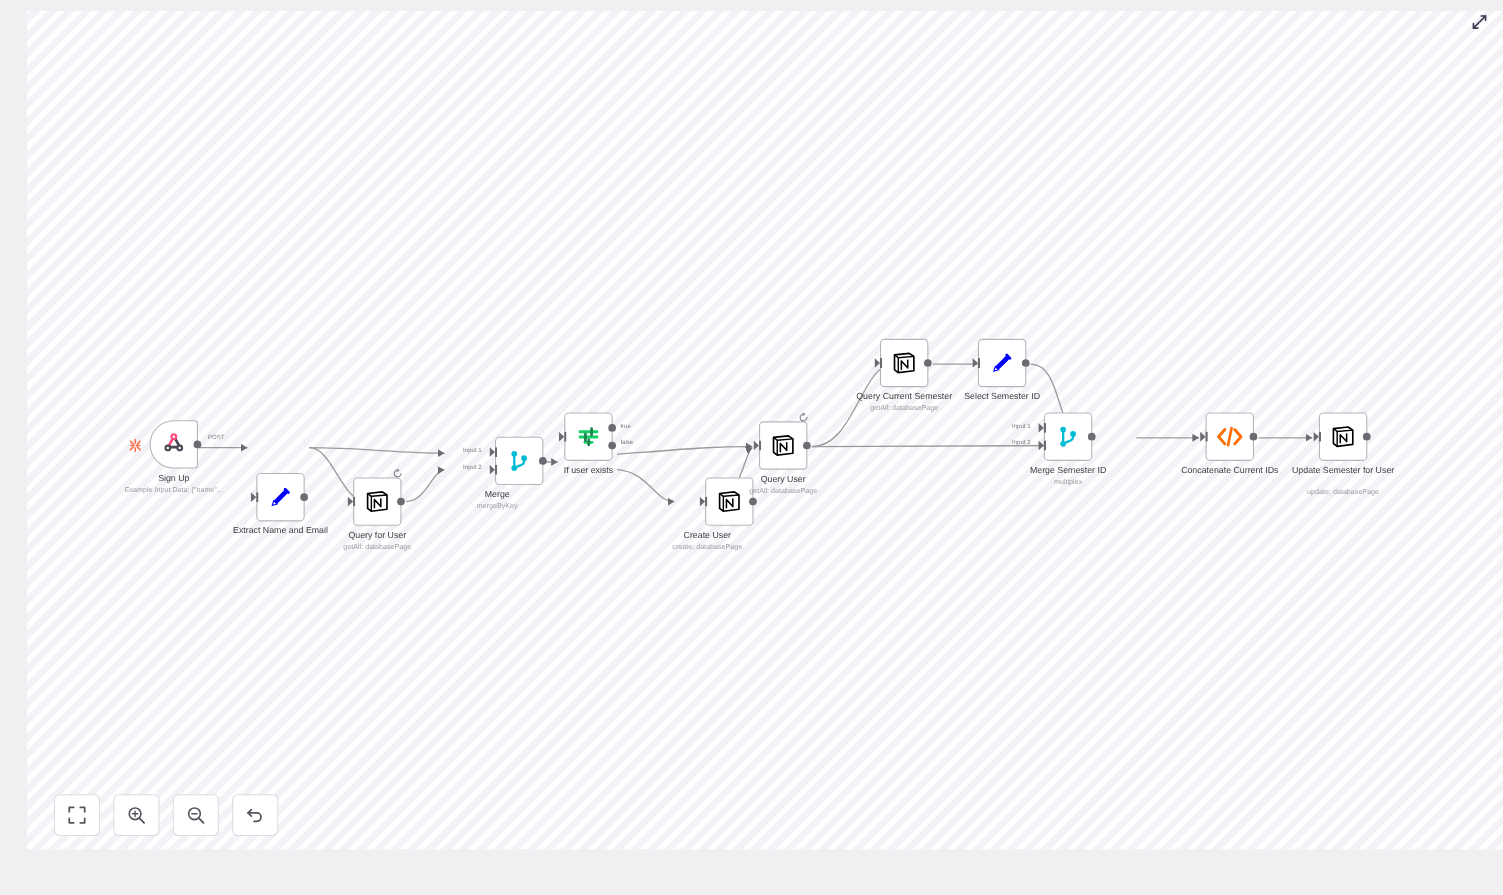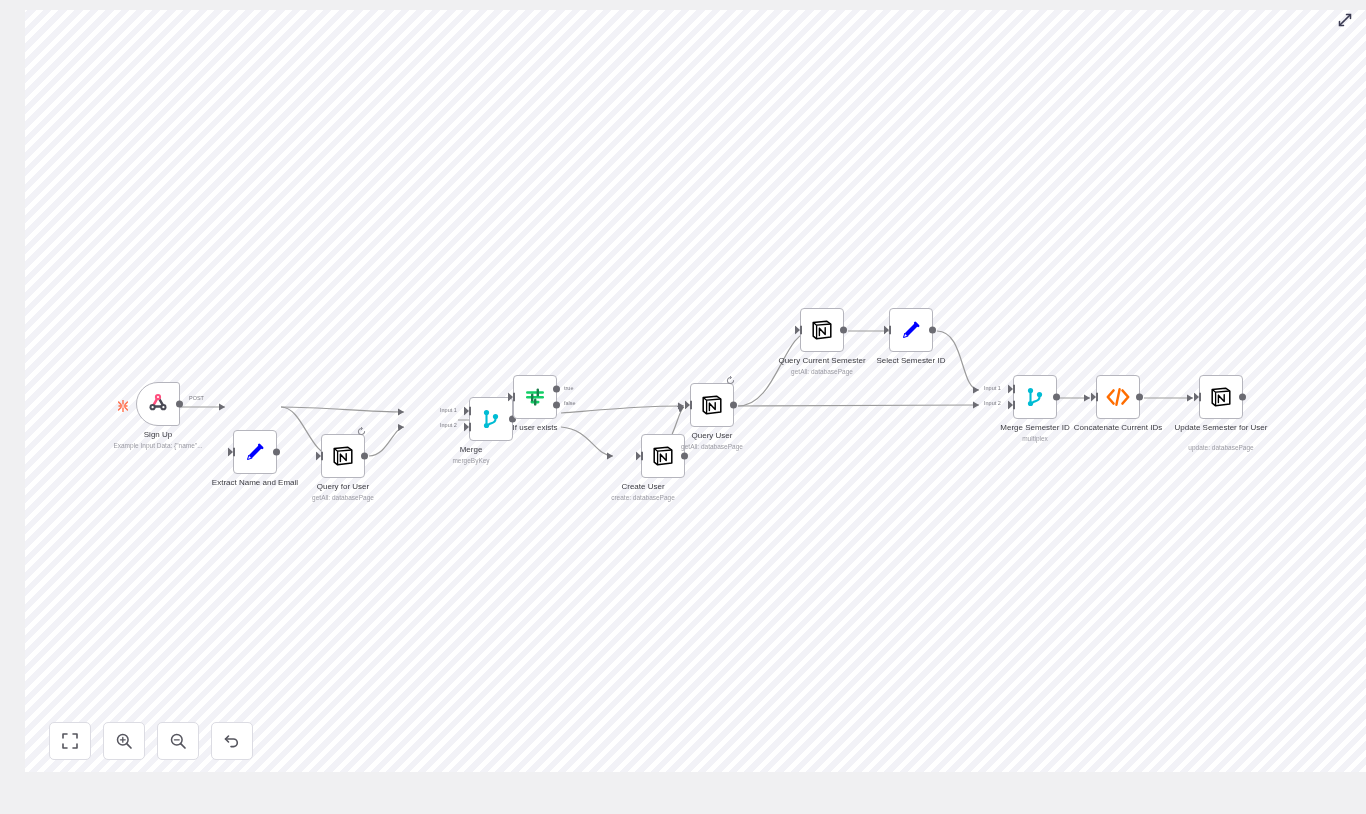--- a/index.html
+++ b/index.html
@@ -312,21 +312,21 @@
             <path d="M6.6 7.2 L6.6 20.8" fill="none" stroke="#000000" stroke-width="1.3"></path>
             <path d="M9.4 10.2 L9.4 17.6 M9.4 10.2 L15.2 16.4 M15.2 9.6 L15.2 16.6" stroke="#000000" stroke-width="1.4" fill="none" stroke-linecap="round" stroke-linejoin="round"></path>
           </svg>
         </span>
         <span class="dot-out"></span>
       </div>
       <div class="node-title">Query for User</div>
       <div class="node-sub one-line">getAll: databasePage</div>
     </div>
 
-    <div class="node" style="left:404px; top:387px;padding-left:40px;">
+    <div class="node" style="left:385px; top:387px;padding-left:40px;">
       <div class="node-box">
         <span class="port-in i1">
           <svg width="7" height="9" viewBox="0 0 7 9">
               <path d="M0 0 L5 4.5 L0 9 Z" fill="#6b6b72"></path>
               <rect x="5" y="0" width="2" height="9" fill="#6b6b72"></rect>
             </svg>
         </span>
         <span class="port-in i2">
           <svg width="7" height="9" viewBox="0 0 7 9">
               <path d="M0 0 L5 4.5 L0 9 Z" fill="#6b6b72"></path>
@@ -461,21 +461,21 @@
             <path d="M4.5 19.5 L5.8 15.2 L16.2 4.8 L19.2 7.8 L8.8 18.2 Z" fill="#0000ff"></path>
             <path d="M4.5 19.5 L5.8 15.2 L8.8 18.2 Z" fill="#ffffff" stroke="#0000ff" stroke-width="1"></path>
             <path d="M16.2 4.8 L19.2 7.8" stroke="#0000ff" stroke-width="2.5" stroke-linecap="round"></path>
           </svg>
         </span>
         <span class="dot-out"></span>
       </div>
       <div class="node-title">Select Semester ID</div>
     </div>
 
-    <div class="node" style="left:988px; top:365px;">
+    <div class="node" style="left:924px; top:365px;">
       <div class="node-box">
         <span class="port-in i1">
           <svg width="7" height="9" viewBox="0 0 7 9">
               <path d="M0 0 L5 4.5 L0 9 Z" fill="#6b6b72"></path>
               <rect x="5" y="0" width="2" height="9" fill="#6b6b72"></rect>
             </svg>
         </span>
         <span class="port-in i2">
           <svg width="7" height="9" viewBox="0 0 7 9">
               <path d="M0 0 L5 4.5 L0 9 Z" fill="#6b6b72"></path>

